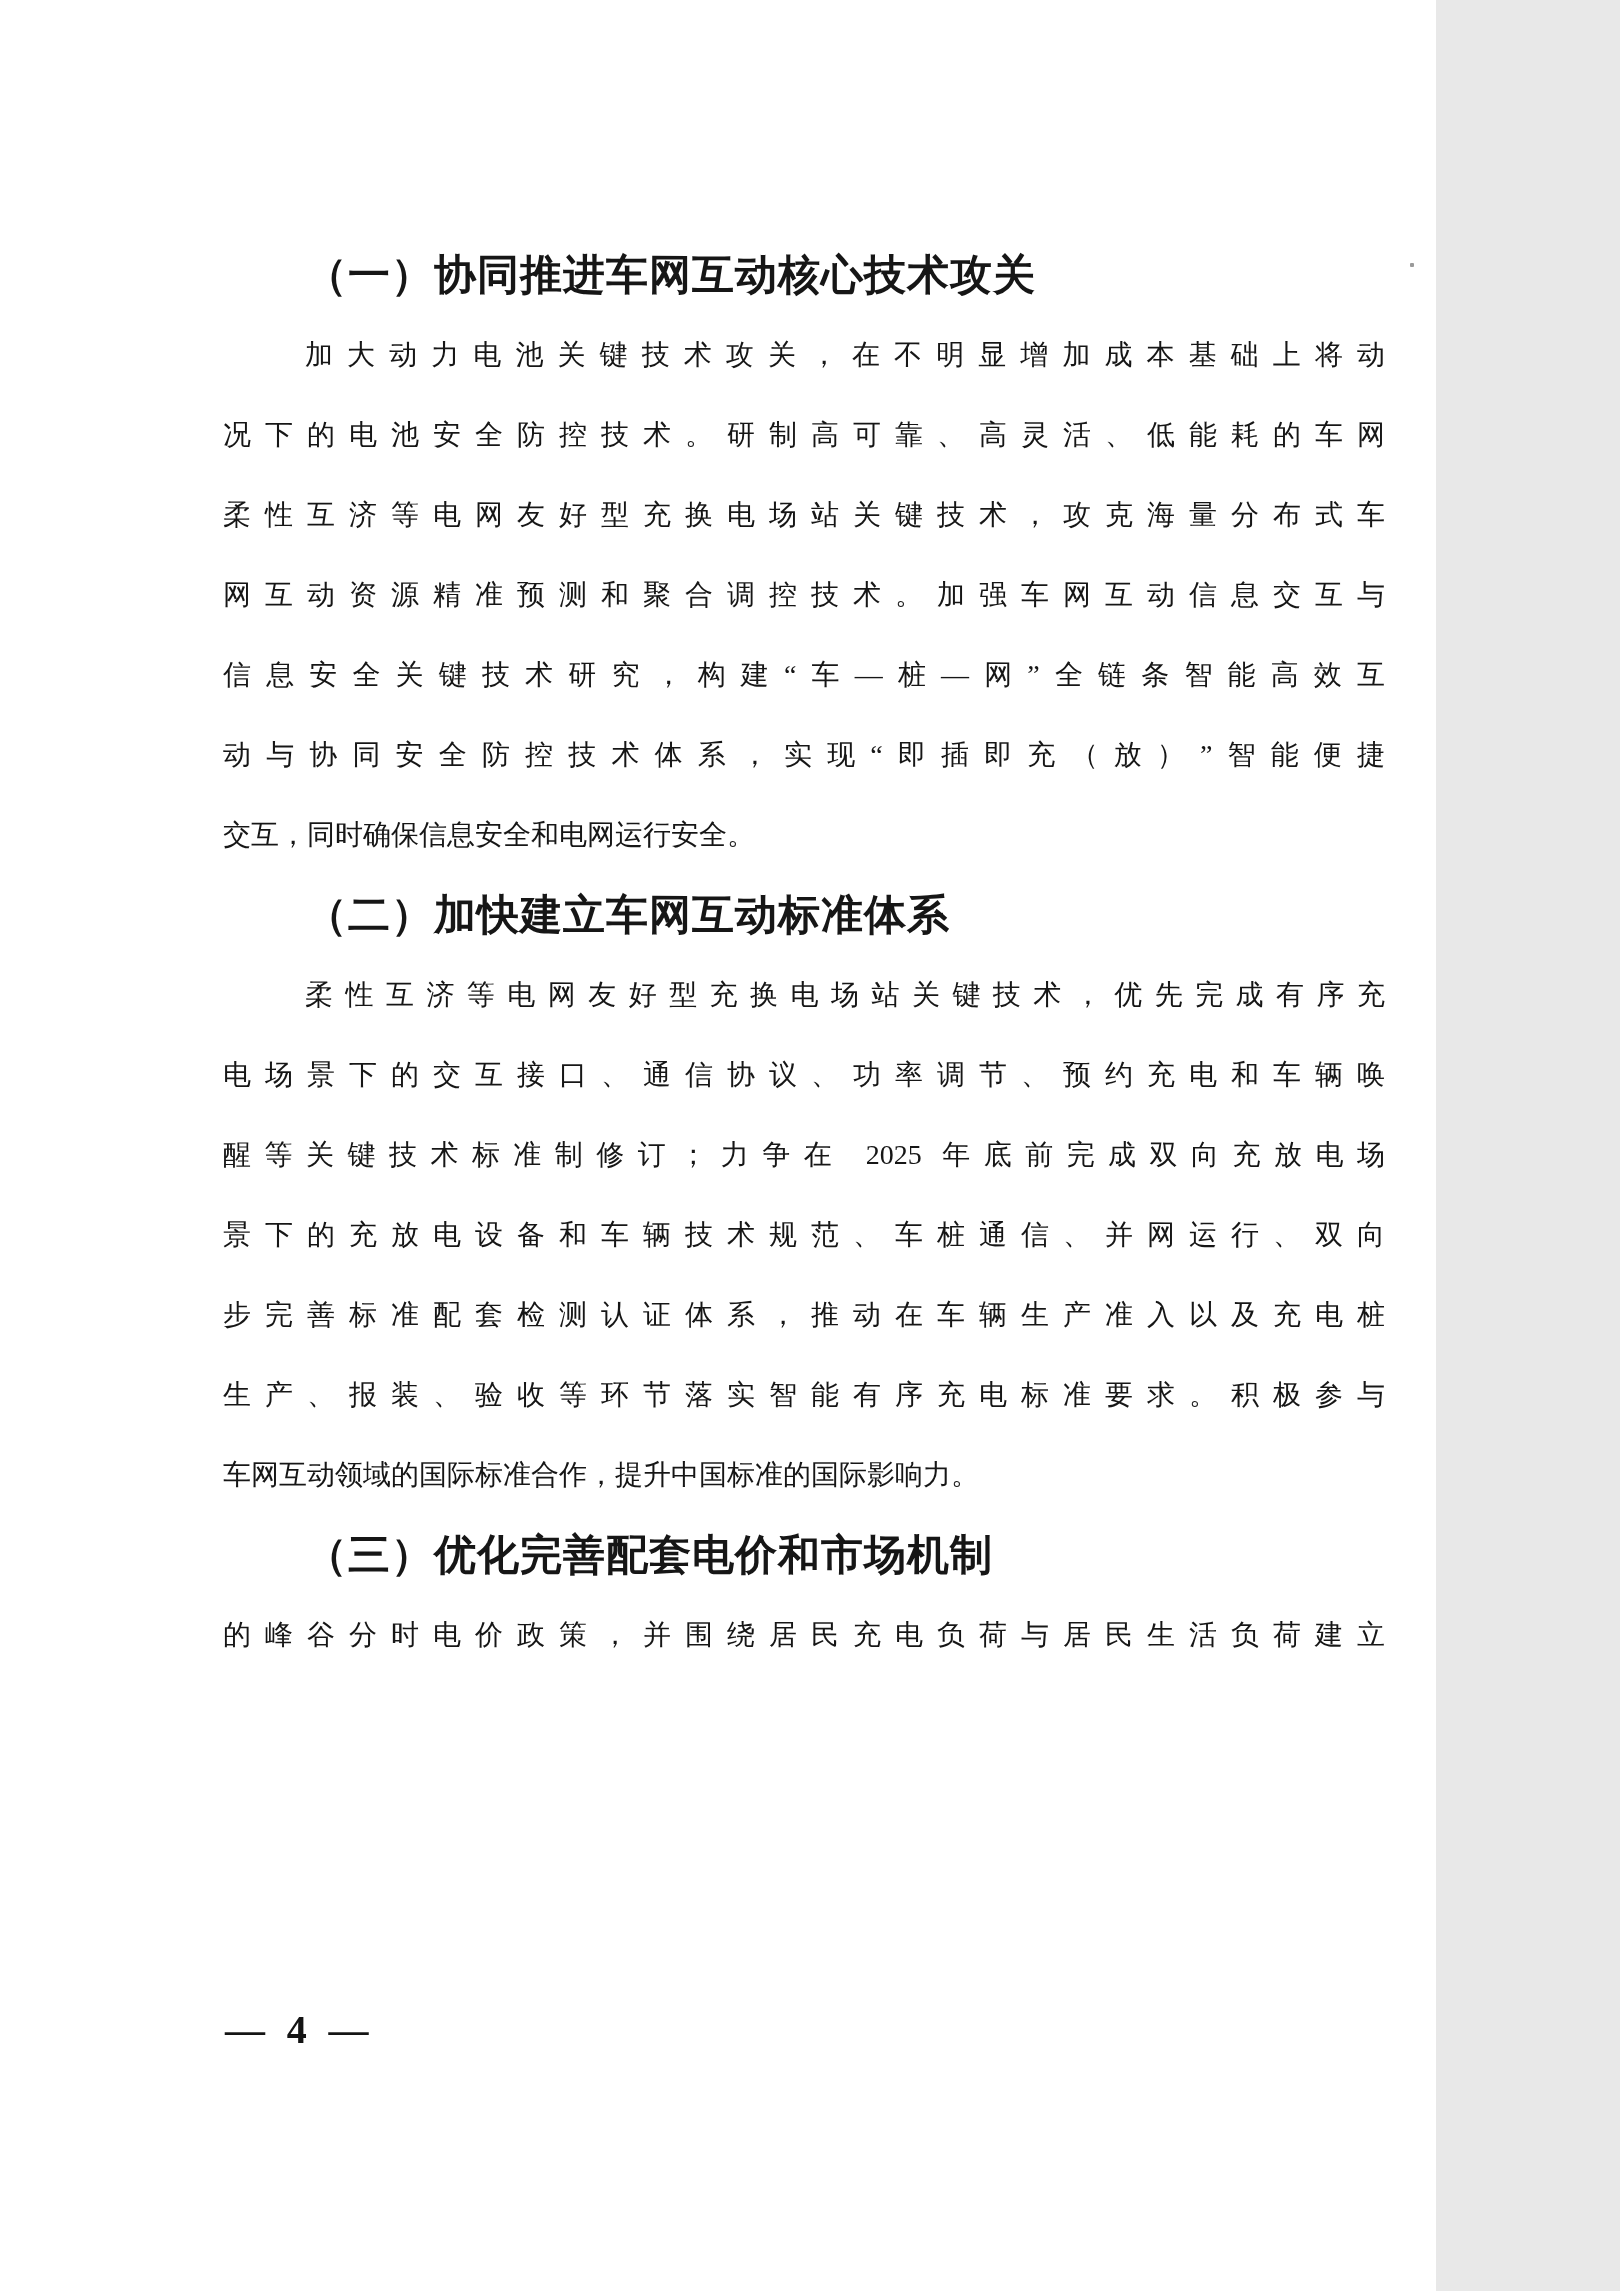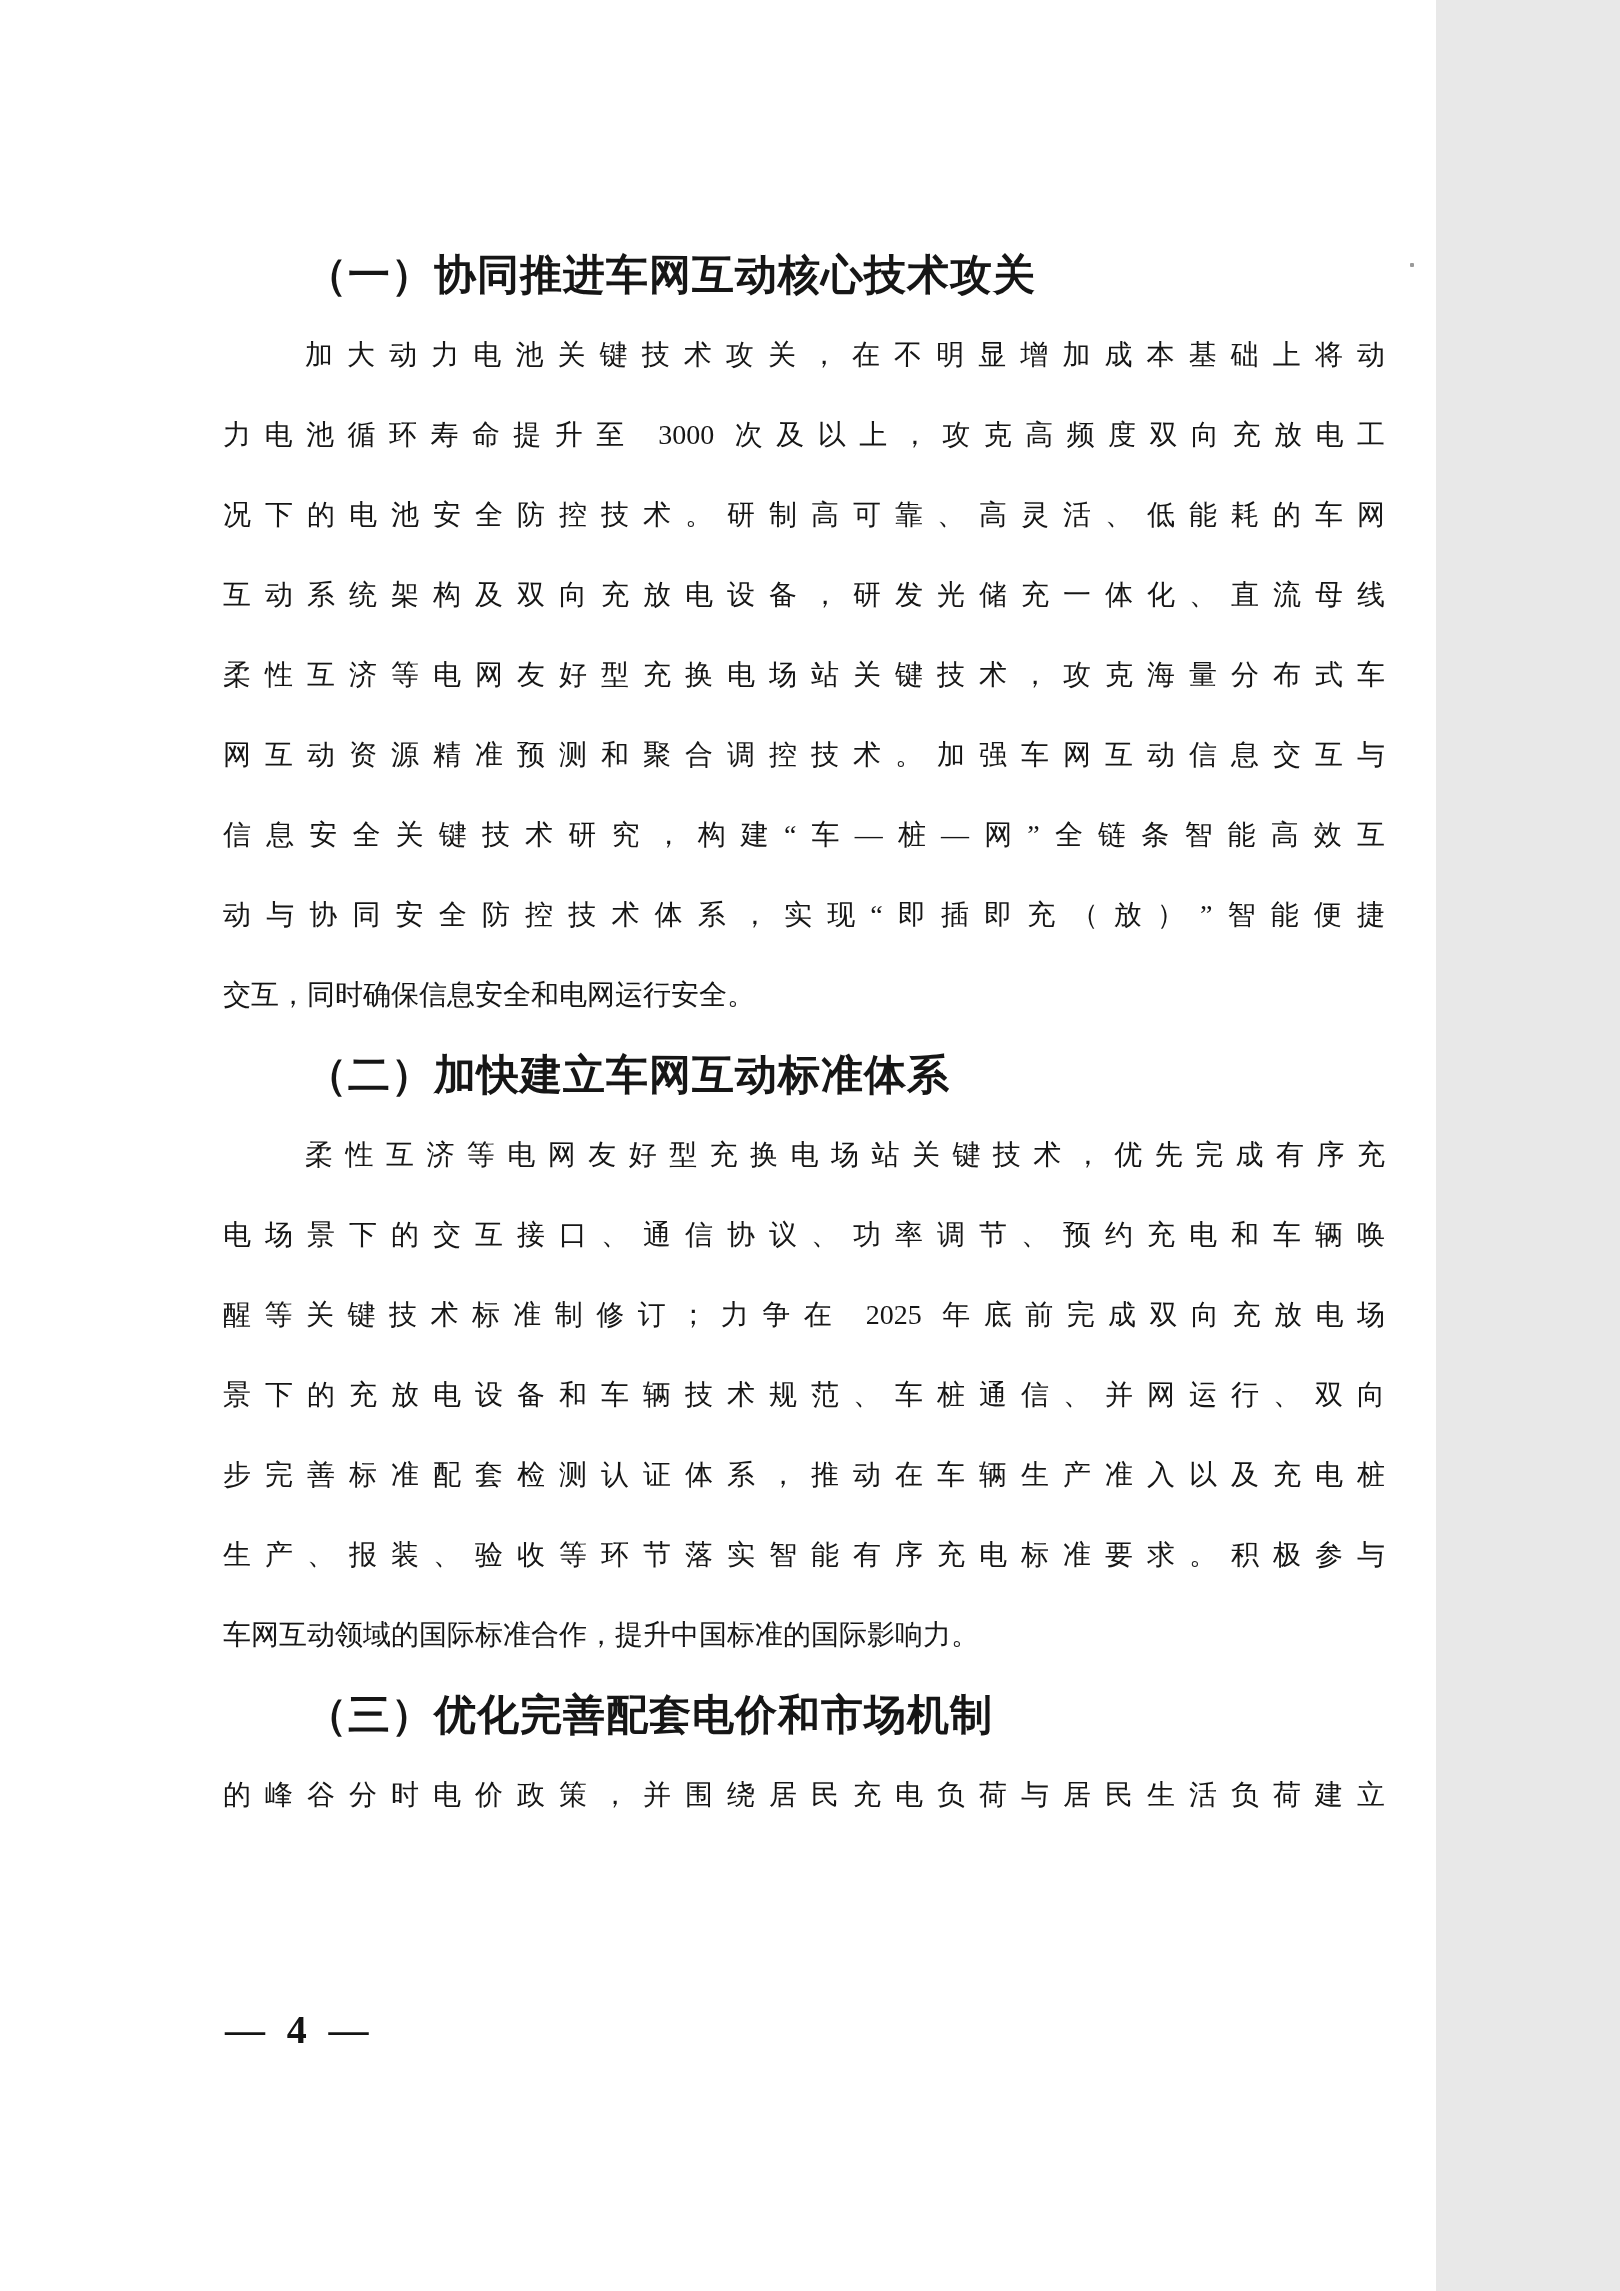--- a/index.html
+++ b/index.html
@@ -73,23 +73,21 @@
 </head>
 <body>
 
 <div class="page">
   <div class="speckle"></div>
 
   <div class="content">
 
     <div class="heading">（一）协同推进车网互动核心技术攻关</div>
     <div class="line first">加大动力电池关键技术攻关，在不明显增加成本基础上将动</div>
-    <div class="line">力电池循环寿命提升至 3000 次及以上，攻克高频度双向充放电工</div>
     <div class="line">况下的电池安全防控技术。研制高可靠、高灵活、低能耗的车网</div>
-    <div class="line">互动系统架构及双向充放电设备，研发光储充一体化、直流母线</div>
     <div class="line">柔性互济等电网友好型充换电场站关键技术，攻克海量分布式车</div>
     <div class="line">网互动资源精准预测和聚合调控技术。加强车网互动信息交互与</div>
     <div class="line">信息安全关键技术研究，构建“车—桩—网”全链条智能高效互</div>
     <div class="line">动与协同安全防控技术体系，实现“即插即充（放）”智能便捷</div>
     <div class="line para-end">交互，同时确保信息安全和电网运行安全。</div>
 
     <div class="heading">（二）加快建立车网互动标准体系</div>
     <div class="line first">柔性互济等电网友好型充换电场站关键技术，优先完成有序充</div>
     <div class="line">电场景下的交互接口、通信协议、功率调节、预约充电和车辆唤</div>
     <div class="line">醒等关键技术标准制修订；力争在 2025 年底前完成双向充放电场</div>

